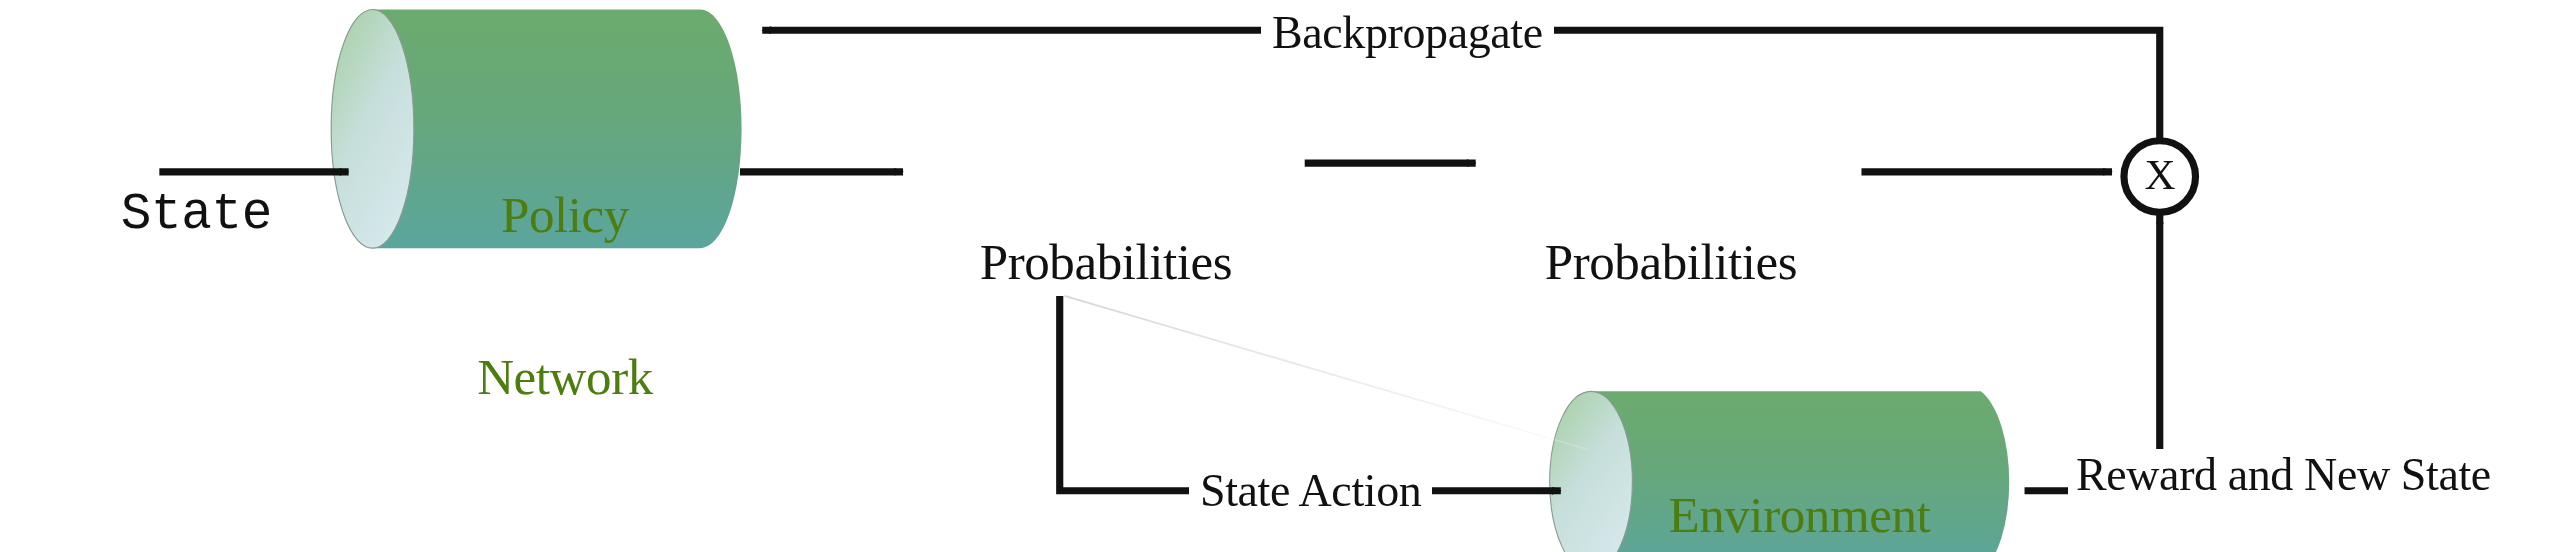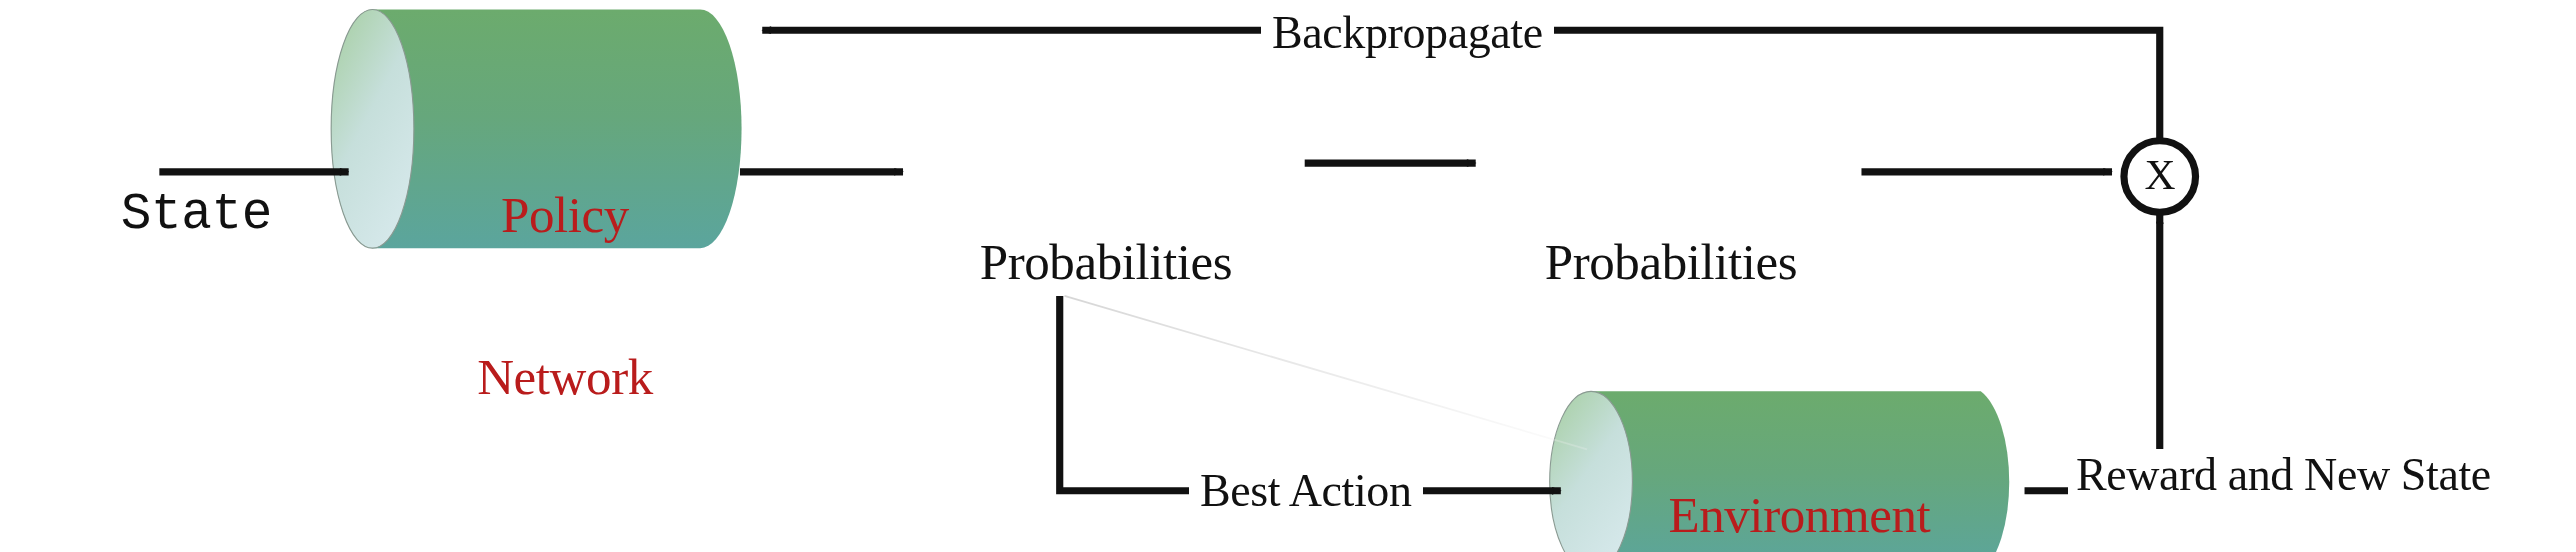--- a/index.html
+++ b/index.html
@@ -41,21 +41,21 @@
     background: #ffffff;
     color: #111111;
     text-align: center;
     font-family: Liberation Serif, serif;
     white-space: nowrap;
     line-height: 1.0;
     letter-spacing: -0.4px;
   }
   .cyl-text {
     position: absolute;
-    color: #b91c1c;
+    color: #4d7c0f;
     text-align: center;
     font-family: "Liberation Serif", "DejaVu Serif", serif;
     line-height: 1.06;
     white-space: pre;
     letter-spacing: -0.4px;
     pointer-events: none;
   }
   .op-glyph {
     position: absolute;
     color: #111111;
@@ -163,21 +163,21 @@
 
   <div class="op-glyph" style="left:2132px; top:153px; width:56px; font-size:43px;">
     <span>X</span>
   </div>
 
   <div class="edge-label" style="left:1261px; top:6.4px; padding:3.2px 11px; font-size:46px;">
     <span>Backpropagate</span>
   </div>
 
   <div class="edge-label" style="left:1189px; top:465px; padding:3.2px 11px; font-size:46px;">
-    <span>Best Action</span>
+    <span>State Action</span>
   </div>
 
   <div class="edge-label" style="left:2068px; top:449px; padding:3.2px 8px; font-size:46px;">
     <span>Reward and New State</span>
   </div>
 
 </div>
 
 
 </body></html>

